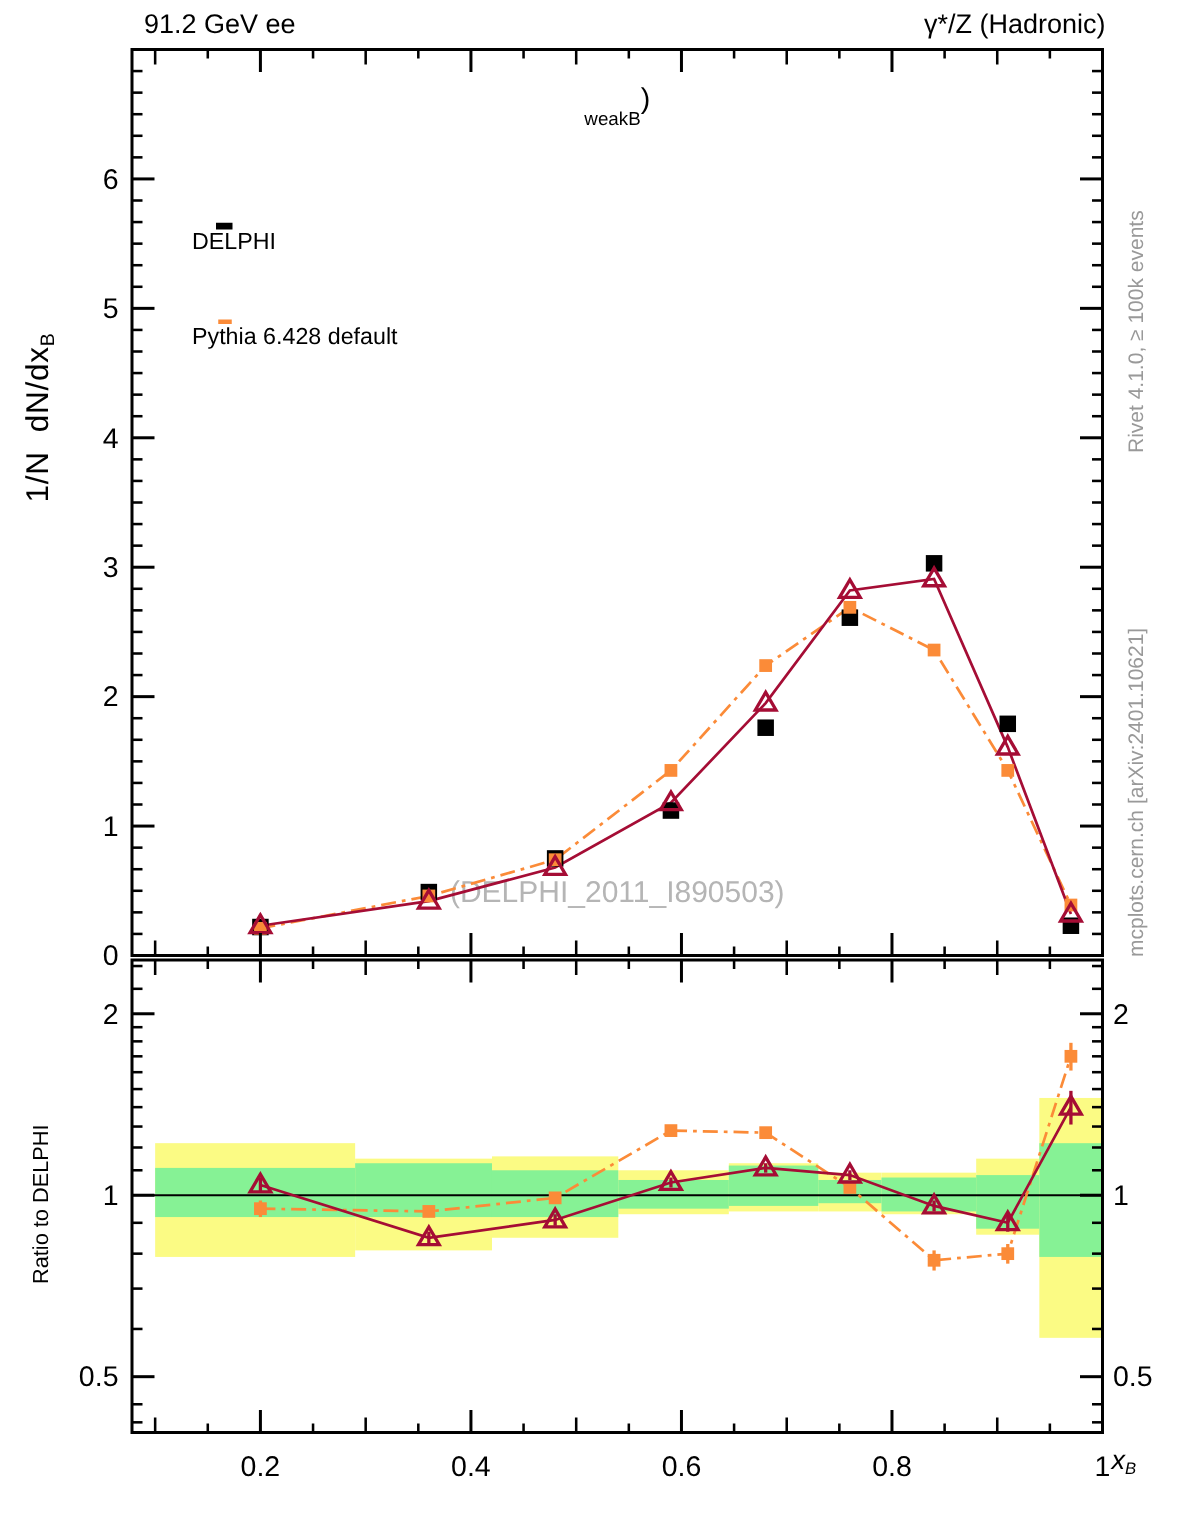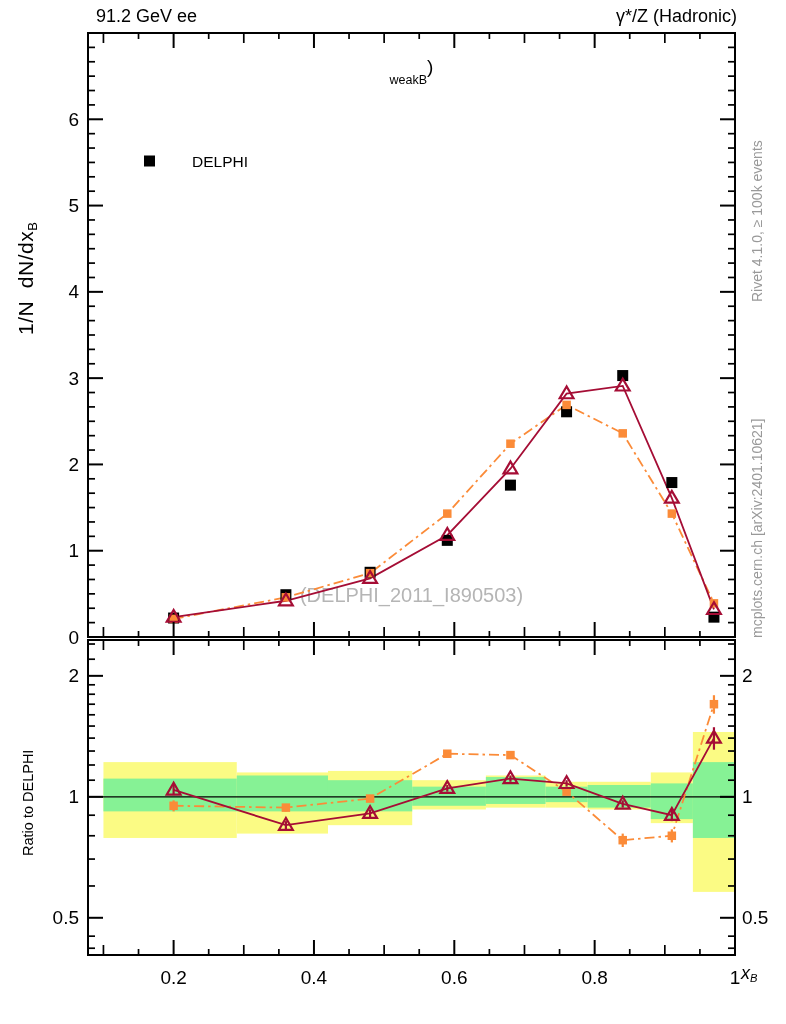--- a/index.html
+++ b/index.html
@@ -6,21 +6,21 @@
   body{width:786px;height:1024px;position:relative;overflow:hidden;
        font-family:"Liberation Sans",sans-serif;color:#000;}
   #chart-svg{position:absolute;left:0;top:0;z-index:2;}
   svg{font-family:"Liberation Sans",sans-serif;}
   .txt{position:absolute;z-index:1;white-space:pre;}
   .hdr{font-size:18px;top:6px;}
   .title-line{left:88px;width:647px;top:56px;text-align:center;font-size:19px;z-index:1;}
   .stk{display:inline-flex;flex-direction:row;font-size:12.5px;line-height:1.0;
        vertical-align:-11px;text-align:left;}
   .legend{left:118px;top:108px;z-index:3;}
-  .lrow{display:flex;align-items:flex-end;height:27px;}
+  .lrow{display:flex;align-items:flex-start;height:27px;flex-direction:column;}
   .llab{font-size:15.5px;margin-left:10px;}
   .vtext{position:absolute;transform-origin:0 0;transform:rotate(-90deg);
          white-space:nowrap;z-index:1;}
   .note{font-size:14px;}
   .wmark{left:88px;width:647px;text-align:center;top:584px;font-size:20px;z-index:1;}
   .sub{font-size:0.62em;vertical-align:-0.3em;}
   .ylabel-main{font-size:21px;letter-spacing:0.5px;}
   .ratio-label{font-size:14.5px;}
   .xlabel{font-size:18px;}
 </style>
@@ -31,20 +31,27 @@
 <div class="txt hdr" style="right:49px;text-align:right;">γ*/Z (Hadronic)</div>
 
 <div class="txt title-line"><span class="stk"><span>weak</span><span>B</span></span><span>)</span></div>
 
 <div class="txt legend">
   <div class="lrow">
     <svg width="64" height="20">
       <rect x="26" y="4.5" width="11" height="11" fill="#000000"></rect>
     </svg>
     <span class="llab">DELPHI</span>
+  </div>
+  <div class="lrow">
+    <svg width="64" height="20">
+      <line x1="4" y1="10.5" x2="60" y2="10.5" stroke-width="1.8" stroke-dasharray="9 4 2 4" stroke="#fb8b38"></line>
+      <rect x="27.5" y="6" width="9" height="9" fill="#fb8b38"></rect>
+    </svg>
+    <span class="llab">Pythia 6.428 default</span>
   </div>
 </div>
 
 <div class="txt wmark" style="color: rgb(181, 181, 181);">(DELPHI_2011_I890503)</div>
 
 <div class="vtext ylabel-main" style="left:14px;top:335px;"><span style="white-space:pre;">1/N  dN/dx</span><span class="sub">B</span></div>
 
 <div class="vtext ratio-label" style="left:20px;top:856px;">Ratio to DELPHI</div>
 
 <div class="vtext note" style="left: 749px; top: 302px; color: rgb(153, 153, 153);">Rivet 4.1.0, ≥ 100k events</div>

